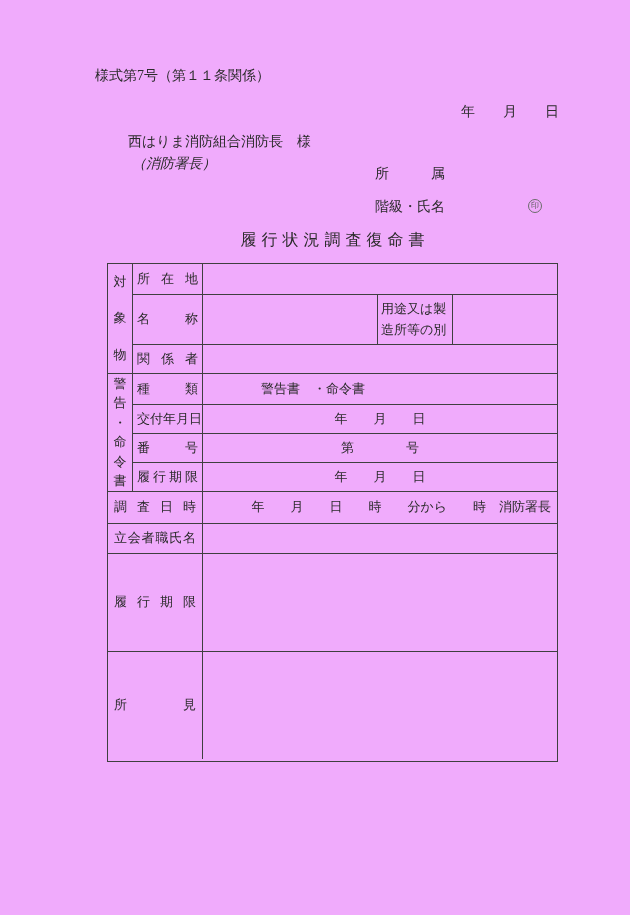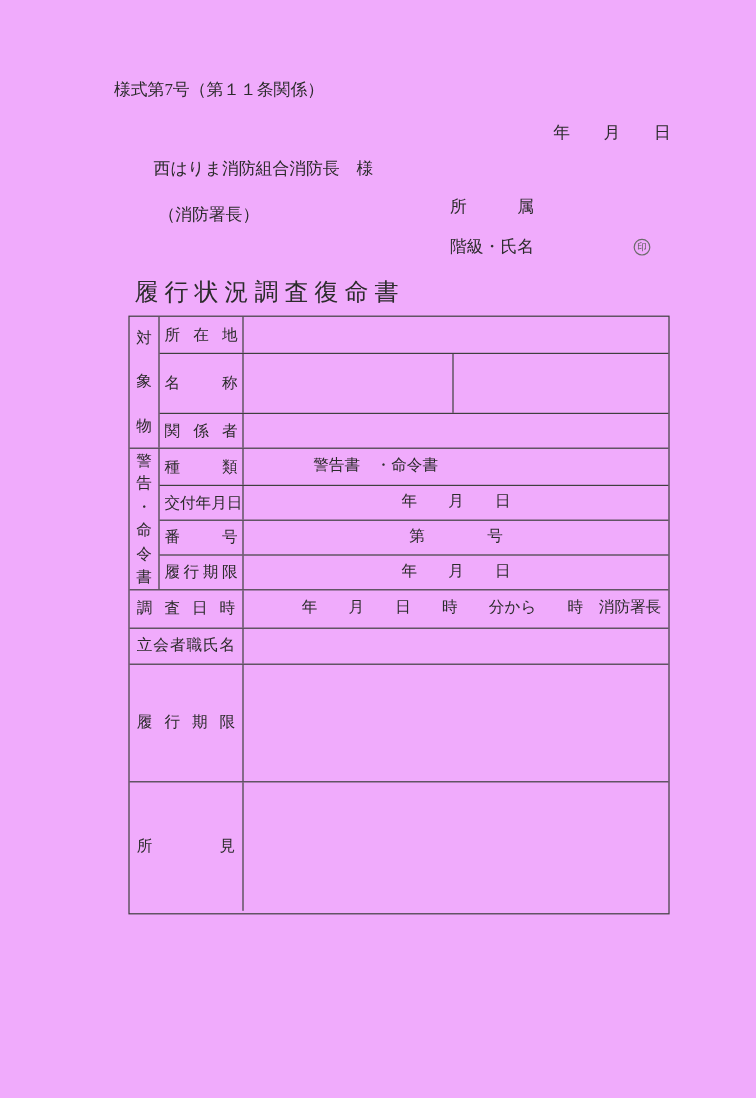--- a/index.html
+++ b/index.html
@@ -6,21 +6,21 @@
   html,body { background:#e9e9e9; }
   .page {
     position:relative; width:630px; height:915px; margin:0 auto;
     background:#f0abfc; color:#2b2b2b;
     font-family:"Liberation Serif","DejaVu Serif",serif;
     overflow:hidden;
   }
   .abs { position:absolute; white-space:pre; font-size:14px; line-height:1.2; }
   .title {
     position:absolute; left:107px; top:230px; width:451px;
-    font-size:20px; letter-spacing:5px; text-indent:5px;
+    text-align:center; font-size:16px; letter-spacing:5px; text-indent:5px;
     white-space:pre;
   }
   .seal {
     position:absolute; left:528px; top:199px;
     width:14px; height:14px; border:1px solid #6b6b6b; border-radius:50%;
     display:flex; align-items:center; justify-content:center;
     font-size:8px; color:#5a5a5a; line-height:1;
   }
   
   .tbl {
@@ -37,41 +37,41 @@
   .rows { flex:1; display:flex; flex-direction:column; min-width:0; }
   .row { display:flex; align-items:stretch; min-width:0; }
   .lbl {
     width:70px; flex:none; border-right:1px solid #3f3f3f;
     display:flex; justify-content:space-between; align-items:center; padding:0 4px;
   }
   .lblw {
     width:95px; flex:none; border-right:1px solid #3f3f3f;
     display:flex; justify-content:space-between; align-items:center; padding:0 6px;
   }
-  .val { flex:1; display:flex; align-items:center; min-width:0; white-space:pre;font-family:Liberation Mono, monospace; }
+  .val { flex:1; display:flex; align-items:center; min-width:0; white-space:pre; }
   .val.c { justify-content:center; }
   .val.r { justify-content:flex-end; padding-right:6px; }
   .br { border-right:1px solid #3f3f3f; }
   .sub {
     width:75px; flex:none; border-right:1px solid #3f3f3f;
     display:flex; align-items:center; padding:2px 3px; line-height:1.55;
   }
 </style>
 </head>
 <body>
 
 <div class="page">
 
   <div class="abs" style="left:95px; top:68px;">様式第7号（第１１条関係）</div>
 
   <div class="abs" style="left:461px; top:104px;">年　　月　　日</div>
 
   <div class="abs" style="left:128px; top:134px;">西はりま消防組合消防長　様</div>
 
-  <div class="abs" style="left:132px; top:172px;">（消防署長）</div>
+  <div class="abs" style="left:132px; top:156px;font-style:italic;">（消防署長）</div>
 
   <div class="abs" style="left:375px; top:166px;font-family:Liberation Mono, monospace;">所　　　属</div>
 
   <div class="abs" style="left:375px; top:199px;">階級・氏名</div>
 
   <div class="seal">
     <span>印</span>
   </div>
 
   <div class="title">履行状況調査復命書</div>
@@ -92,20 +92,21 @@
               <span>地</span>
             </div>
           <div class="val"></div>
         </div>
         <div class="row bt" style="height:50px;">
           <div class="lbl">
               <span>名</span>
               <span>称</span>
             </div>
           <div class="val br" style="width:175px; flex:none;"></div>
+          <div class="sub">用途又は製造所等の別</div>
           <div class="val"></div>
         </div>
         <div class="row bt" style="height:29px;">
           <div class="lbl">
               <span>関</span>
               <span>係</span>
               <span>者</span>
             </div>
           <div class="val"></div>
         </div>

